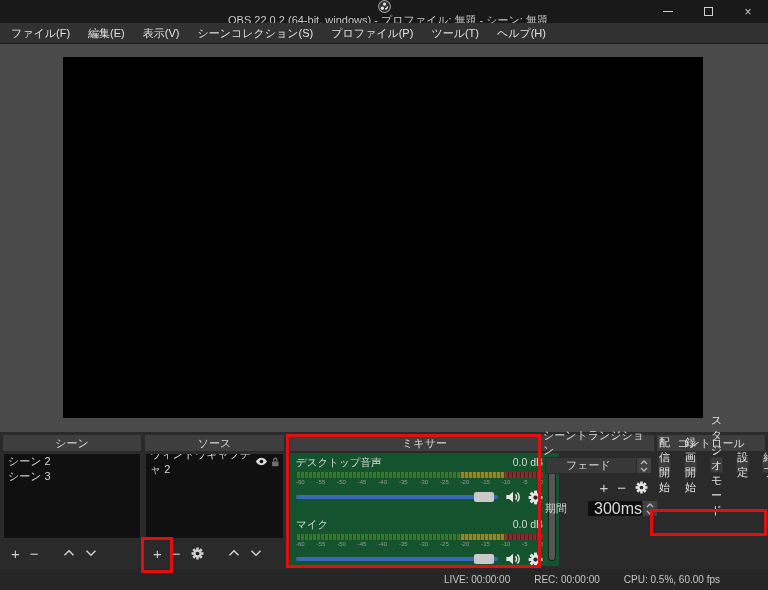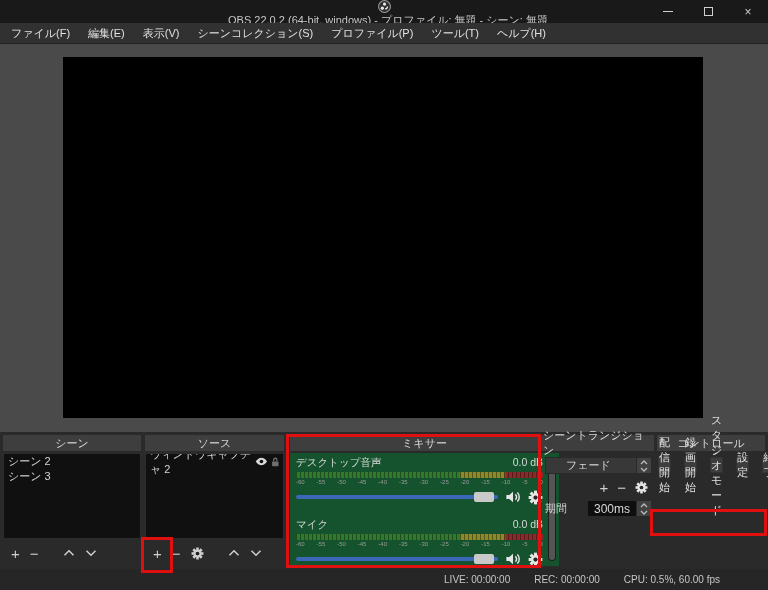--- a/index.html
+++ b/index.html
@@ -74,21 +74,21 @@
   #transitions-body { padding:4px 2px 0 2px; }
   .dropdown { height:17px; background:#383838; border:1px solid #2a2a2a; display:flex; align-items:center; }
   .dropdown .dd-text { flex:1; font-size:11px; color:#d8d8d8; padding-left:20px; }
   .spin { width:15px; height:100%; background:#424242; display:flex; flex-direction:column;
     align-items:center; justify-content:center; gap:2px; border-left:1px solid #2a2a2a; }
   .tr-tools { display:flex; justify-content:flex-end; align-items:center; gap:9px; height:20px;
     margin-top:3px; padding-right:4px; color:#cfcfcf; }
   .dur-row { display:flex; align-items:center; margin-top:3px; gap:20px; }
   .dur-row .dur-label { font-size:11px; color:#d4d4d4; white-space:nowrap; }
   .spinbox { flex:1; height:17px; background:#0f0f0f; border:1px solid #2a2a2a; display:flex; align-items:center; }
-  .spinbox .sb-text { flex:1; font-size:12px; color:#d8d8d8; padding-left:6px; }
+  .spinbox .sb-text { flex:1; font-size:16px; color:#d8d8d8; padding-left:6px; }
 
   
   #controls-body { padding:4px 1px 0 1px; display:flex; flex-direction:row; gap:13px; }
   .ctl-btn { height:16px; background:#3d3d3d; border:1px solid #333; border-radius:1px;
     color:#e4e4e4; font-size:11px; display:flex; align-items:center; justify-content:center; }
 
   
   #statusbar { position:absolute; left:0; top:569px; width:768px; height:21px; background:#262626; }
   #status-items { position:absolute; right:48px; top:0; height:21px; display:flex; align-items:center;
     gap:24px; font-size:10px; color:#c6c6c6; }

